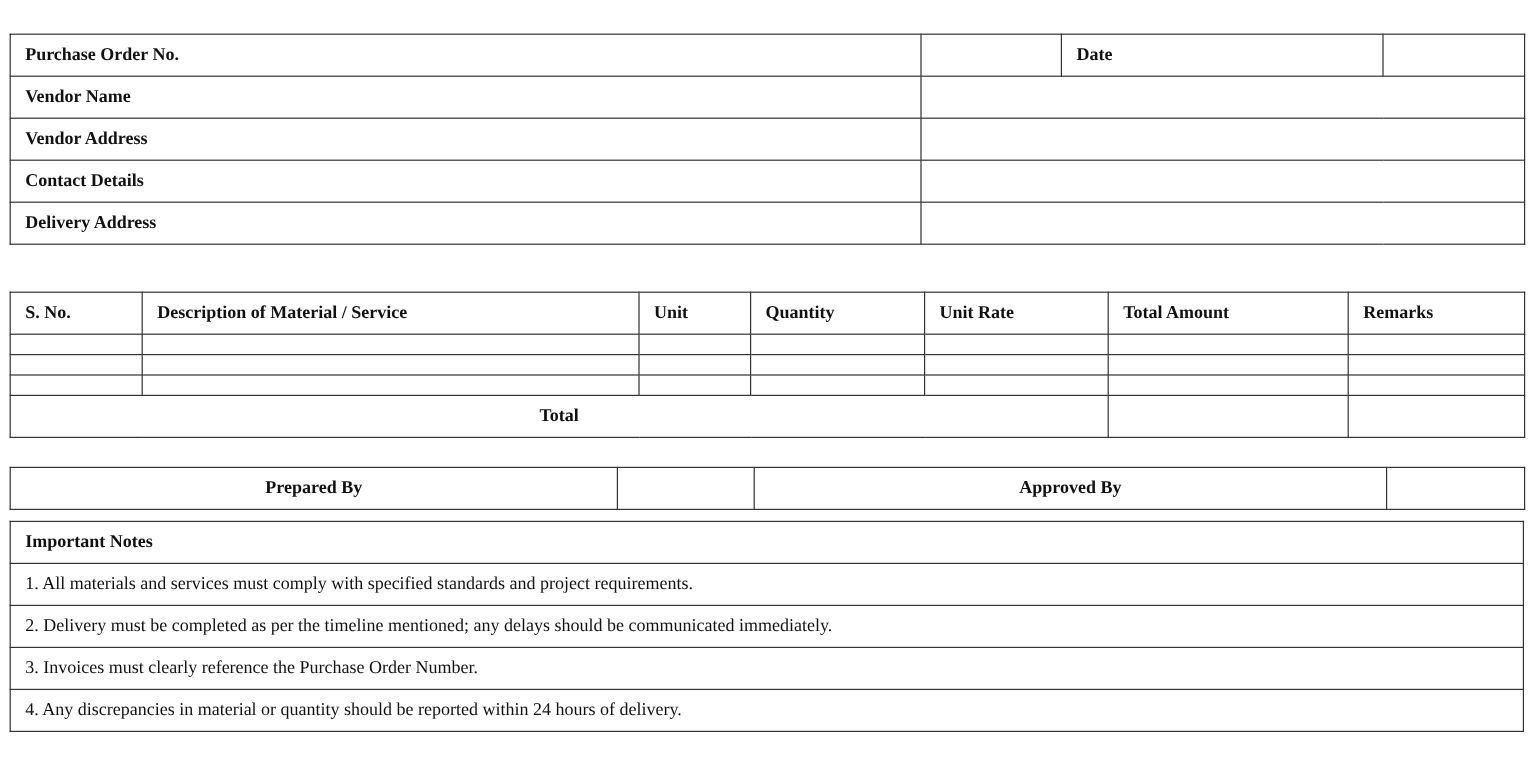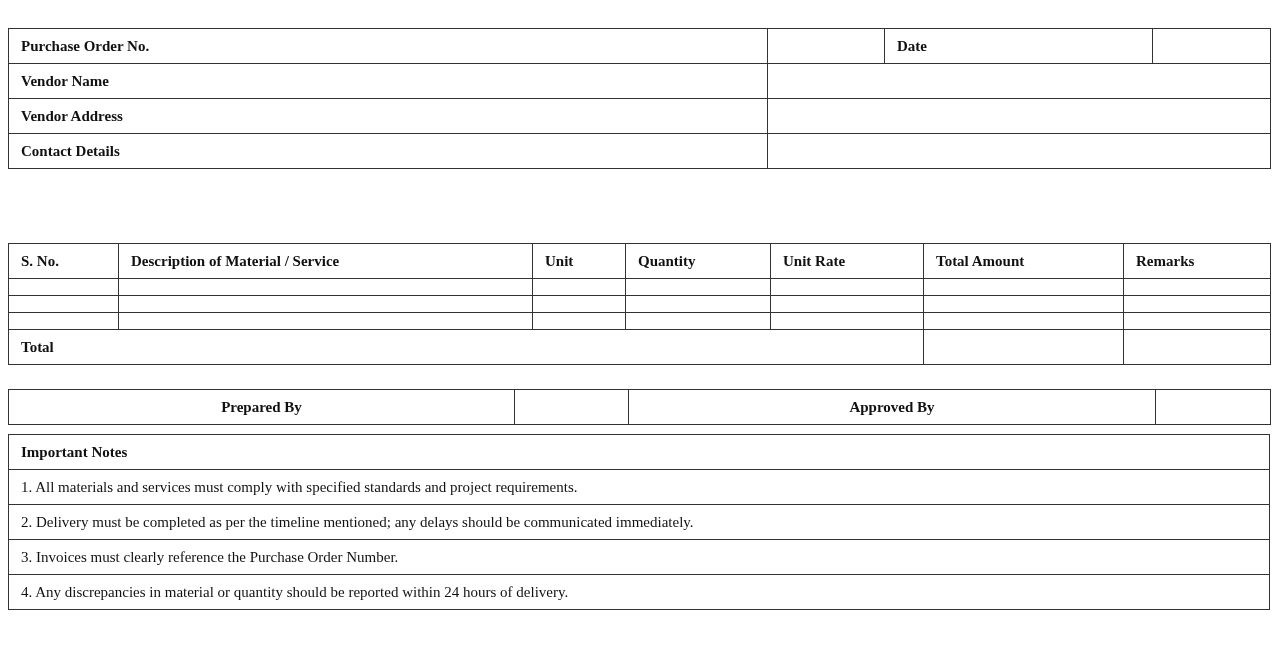--- a/index.html
+++ b/index.html
@@ -19,21 +19,21 @@
   td {
     border: 1px solid #333;
     padding: 0 12px;
     height: 34px;
     vertical-align: middle;
     white-space: nowrap;
     overflow: hidden;
   }
   .b { font-weight: bold; }
   tr.blank td { height: 16px; padding: 0; }
-  .right { text-align: left; }
+  .right { text-align: center; }
   #t-header { top: 8px; margin-top: 20px; }
   #t-items { top: 243px; border-radius: 18px; }
   #t-sign { top: 389px; text-align: center; }
   #t-notes { top: 434px; }
 </style>
 </head>
 <body>
 
 <table id="t-header">
   <colgroup>
@@ -52,20 +52,24 @@
   <tr>
     <td class="b">Vendor Name</td>
     <td colspan="3"></td>
   </tr>
   <tr>
     <td class="b">Vendor Address</td>
     <td colspan="3"></td>
   </tr>
   <tr>
     <td class="b">Contact Details</td>
+    <td colspan="3"></td>
+  </tr>
+  <tr>
+    <td class="b">Delivery Address</td>
     <td colspan="3"></td>
   </tr>
 </tbody>
   </table>
 
 <table id="t-items">
   <colgroup>
     <col style="width:110px">
       <col style="width:414px">
       <col style="width:93px">

